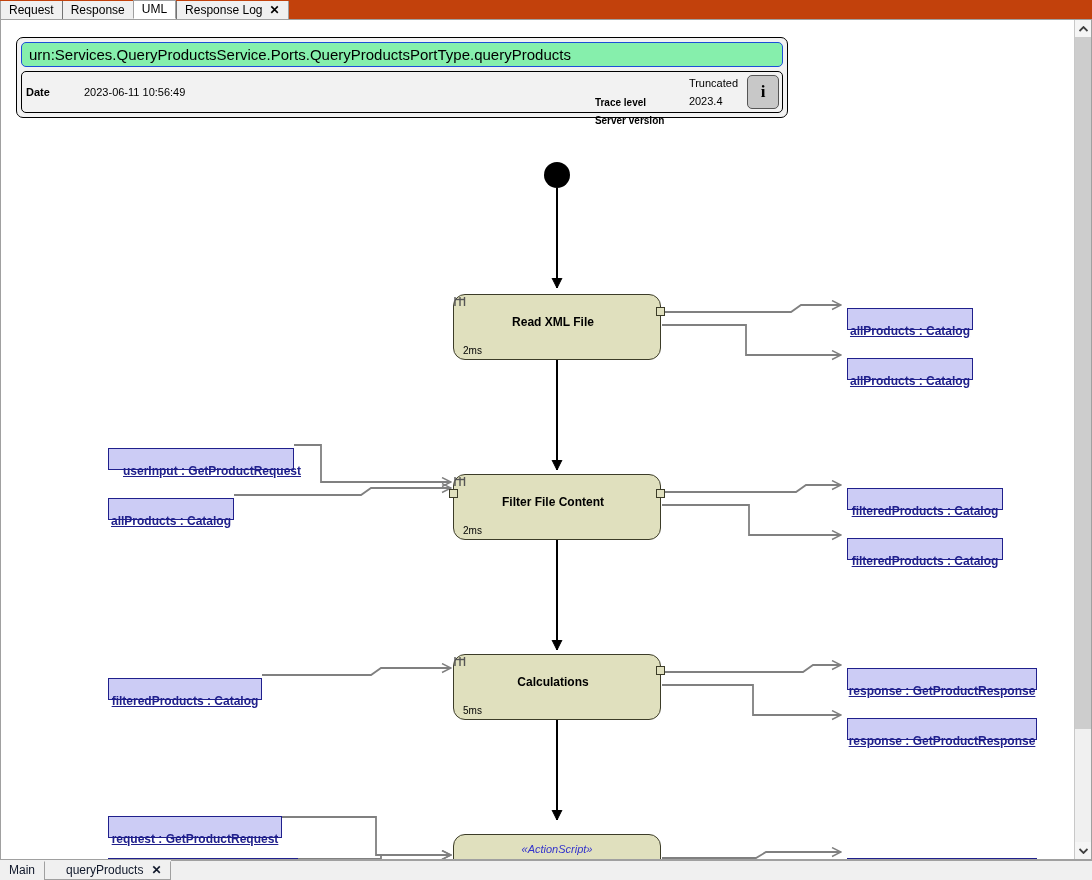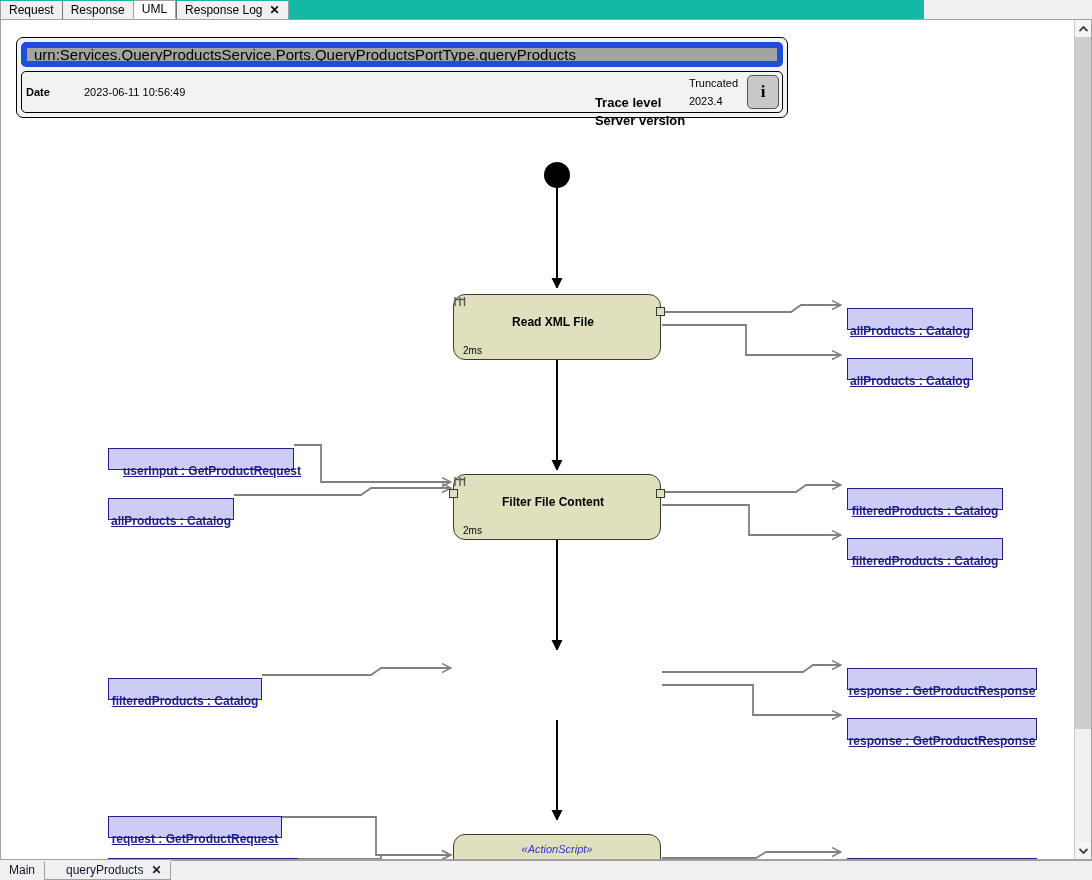--- a/index.html
+++ b/index.html
@@ -12,22 +12,22 @@
   #app {
     position: relative;
     width: 1092px; height: 880px;
     background: #f0f0f0;
   }
 
   
   .tabbar-top {
     position: absolute;
     left: 0; top: 0;
-    width: 924px; height: 19px;
-    background: #14b8a6;
+    width: 1092px; height: 19px;
+    background: #c2410c;
     display: flex;
     align-items: flex-end;
     box-sizing: border-box;
   }
   .tab {
     position: relative;
     height: 18px;
     line-height: 18px;
     padding: 0 8px;
     font-size: 12px;
@@ -117,23 +117,23 @@
     width: 772px;
     box-sizing: border-box;
     border: 1px solid #000000;
     border-radius: 7px;
     background: #f2f2f2;
     padding: 4px;
   }
   .header-title {
     box-sizing: border-box;
     height: 25px;
-    border: 6px solid #1d4ed8;
+    border: 1px solid #1d4ed8;
     border-radius: 5px;
-    background: #a3a3a3;
+    background: #86efac;
     font-size: 15px;
     color: #000;
     padding: 0 7px;
     display: flex;
     align-items: center;
     white-space: nowrap;
     overflow: hidden;
   }
   .header-body {
     margin-top: 4px;
@@ -157,21 +157,21 @@
     font-size: 11px; color: #000; white-space: nowrap;
   }
   .hb-right {
     position: absolute;
     right: 44px; top: 2px;
     display: flex; flex-direction: column; justify-content: center;
     height: 36px;
   }
   .hb-right .hb-row { justify-content: flex-start; }
   .hb-rkey {
-    font-size: 13px; font-weight: bold; color: #000;
+    font-size: 10px; font-weight: bold; color: #000;
     width: 94px; white-space: nowrap; margin-top: 38px;
   }
   .hb-rval { font-size: 11px; color: #000; white-space: nowrap; }
   .info-btn {
     position: absolute;
     right: 3px; top: 3px;
     width: 32px; height: 34px;
     box-sizing: border-box;
     border: 1px solid #555;
     border-radius: 5px;
@@ -377,20 +377,31 @@
           <div class="act-port left" style="top:14px;"></div>
           <div class="act-port" style="top:14px;"></div>
           <svg class="act-rake" viewBox="0 0 12 12">
             <line x1="1" y1="2" x2="1" y2="11" stroke="#555" stroke-width="1.4"></line>
             <line x1="6" y1="2" x2="6" y2="11" stroke="#555" stroke-width="1.4"></line>
             <line x1="10.5" y1="2" x2="10.5" y2="11" stroke="#555" stroke-width="1.4"></line>
             <line x1="1" y1="4.5" x2="10.5" y2="4.5" stroke="#555" stroke-width="1.4"></line>
           </svg>
         </div>
 
+        <div class="activity" style="left:452px; top:634px;">
+          <div class="act-name">Calculations</div>
+          <div class="act-time">5ms</div>
+          <div class="act-port" style="top:11px;"></div>
+          <svg class="act-rake" viewBox="0 0 12 12">
+            <line x1="1" y1="2" x2="1" y2="11" stroke="#555" stroke-width="1.4"></line>
+            <line x1="6" y1="2" x2="6" y2="11" stroke="#555" stroke-width="1.4"></line>
+            <line x1="10.5" y1="2" x2="10.5" y2="11" stroke="#555" stroke-width="1.4"></line>
+            <line x1="1" y1="4.5" x2="10.5" y2="4.5" stroke="#555" stroke-width="1.4"></line>
+          </svg>
+        </div>
 
         <div class="activity stereo" style="left:452px; top:814px; height:66px;">
           <div class="act-stereo">«ActionScript»</div>
 
         </div>
 
         <div class="objnode" style="left:846px; top:288px; width:126px;">
           <span>allProducts : Catalog</span>
         </div>
         <div class="objnode" style="left:846px; top:338px; width:126px;">

